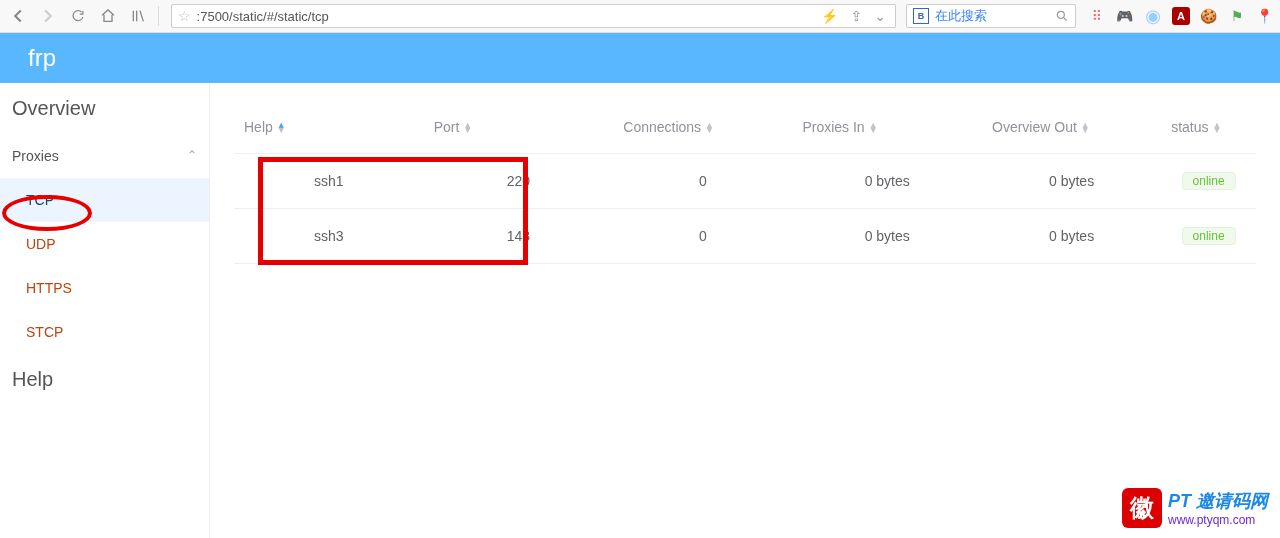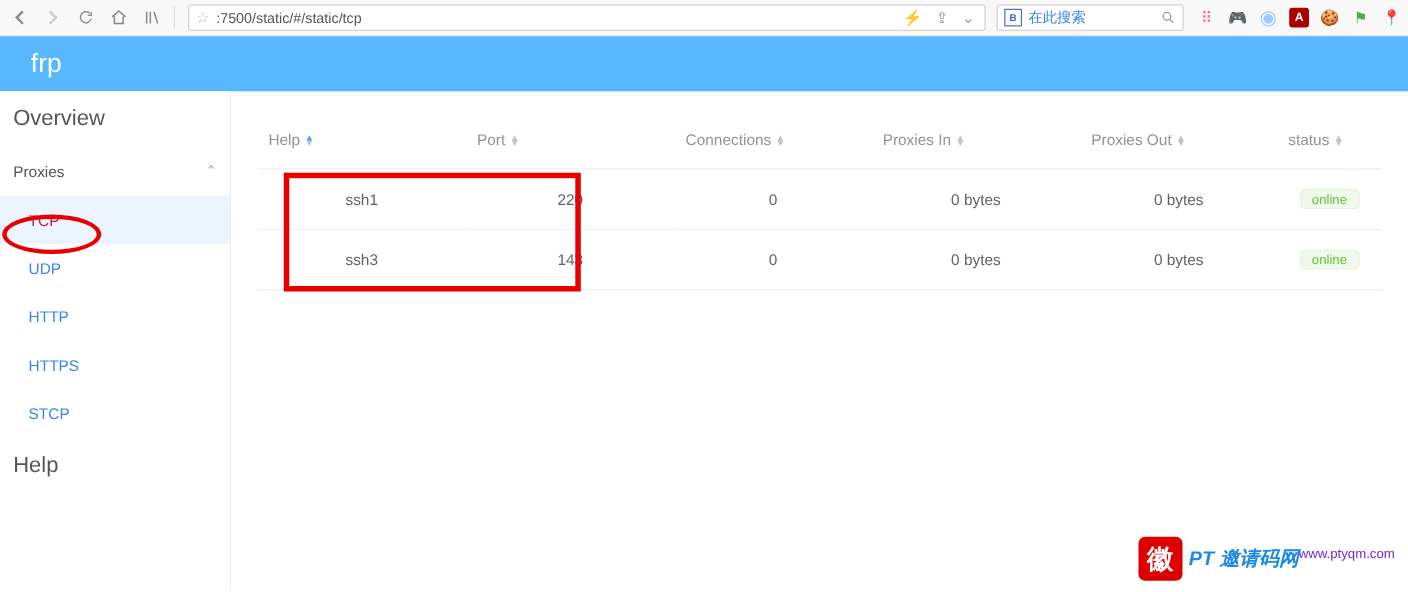--- a/index.html
+++ b/index.html
@@ -29,22 +29,22 @@
     
     
     .app-header { height: 50px; background: #58b7ff; color: #fff; display: flex; align-items: center; padding: 0 28px; font-size: 24px; font-weight: 300; }
     
     
     .layout { display: flex; height: calc(538px - 33px - 50px); }
     
     
     .sidebar { width: 210px; border-right: 1px solid #eee; background: #fff; }
     .menu-item { padding: 14px 12px; color: #555; cursor: pointer; font-size: 20px; }
-    .menu-sub { padding: 14px 12px 14px 26px; color: #3b82f6; cursor: pointer; font-size: 14px; position: relative; }
-    .menu-sub.active { background: #ecf5ff; color: #be185d; }
+    .menu-sub { padding: 14px 12px 14px 26px; color: #c2410c; cursor: pointer; font-size: 14px; position: relative; }
+    .menu-sub.active { background: #ecf5ff; color: #0c4a6e; }
     .menu-parent { padding: 14px 12px; color: #555; display: flex; justify-content: space-between; align-items: flex-start; cursor: pointer; gap: 11px; }
     .chevron { color: #aaa; font-size: 12px; }
     
     
     .anno-circle { position: absolute; left: 2px; top: 195px; width: 90px; height: 36px; border: 4px solid #e60000; border-radius: 50%; pointer-events: none; }
     
     .anno-box { position: absolute; left: 258px; top: 157px; width: 270px; height: 108px; border: 5px solid #e60000; pointer-events: none; }
     
     
     .main { flex: 1; padding: 20px 24px; }
@@ -60,21 +60,21 @@
     .col-port { width: 180px; }
     .col-conn { width: 170px; }
     .col-tin { width: 180px; }
     .col-tout { width: 170px; }
     .col-status { width: 90px; text-align: right; }
     .table th.col-status { text-align: left; }
     
     
     .watermark { position: absolute; bottom: 10px; right: 12px; display: flex; align-items: center; gap: 6px; }
     .wm-badge { width: 40px; height: 40px; background: #d00; border-radius: 6px; color: #fff; display: flex; align-items: center; justify-content: center; font-size: 24px; font-weight: bold; }
-    .wm-text { display: flex; }
+    .wm-text { display: flex; flex-direction: column; }
     .wm-title { font-size: 18px; font-weight: bold; color: #1e88e5; font-style: italic; }
     .wm-url { font-size: 12px; color: #6d28d9; }
   </style>
 </head>
 <body>
 
 <div class="browser-bar">
   <div class="nav-btn">
       <svg width="14" height="14" viewBox="0 0 10 10">
         <path d="M7 1 L3 5 L7 9" stroke="#888" fill="none" stroke-width="1.5"></path>
@@ -134,21 +134,20 @@
 
 <div class="layout">
   <div class="sidebar">
     <div class="menu-item">Overview</div>
     <div class="menu-parent">
       <span>Proxies</span>
       <span class="chevron">⌃</span>
     </div>
     <div class="menu-sub active">TCP</div>
     <div class="menu-sub">UDP</div>
-    <div class="menu-sub">HTTP</div>
     <div class="menu-sub">HTTPS</div>
     <div class="menu-sub">STCP</div>
     <div class="menu-item">Help</div>
   </div>
 
   <div class="main">
     <table class="table">
       <thead>
         <tr>
           <th class="col-name"><span>Help</span><span class="sort-icons">
@@ -160,21 +159,21 @@
                 <span class="sort-both">▼</span>
               </span></th>
           <th class="col-conn"><span>Connections</span><span class="sort-icons">
                 <span class="sort-both">▲</span>
                 <span class="sort-both">▼</span>
               </span></th>
           <th class="col-tin"><span>Proxies In</span><span class="sort-icons">
                 <span class="sort-both">▲</span>
                 <span class="sort-both">▼</span>
               </span></th>
-          <th class="col-tout"><span>Proxies Out</span><span class="sort-icons">
+          <th class="col-tout"><span>Overview Out</span><span class="sort-icons">
                 <span class="sort-both">▲</span>
                 <span class="sort-both">▼</span>
               </span></th>
           <th class="col-status"><span>status</span><span class="sort-icons">
                 <span class="sort-both">▲</span>
                 <span class="sort-both">▼</span>
               </span></th>
         </tr>
       </thead>
       <tbody>

